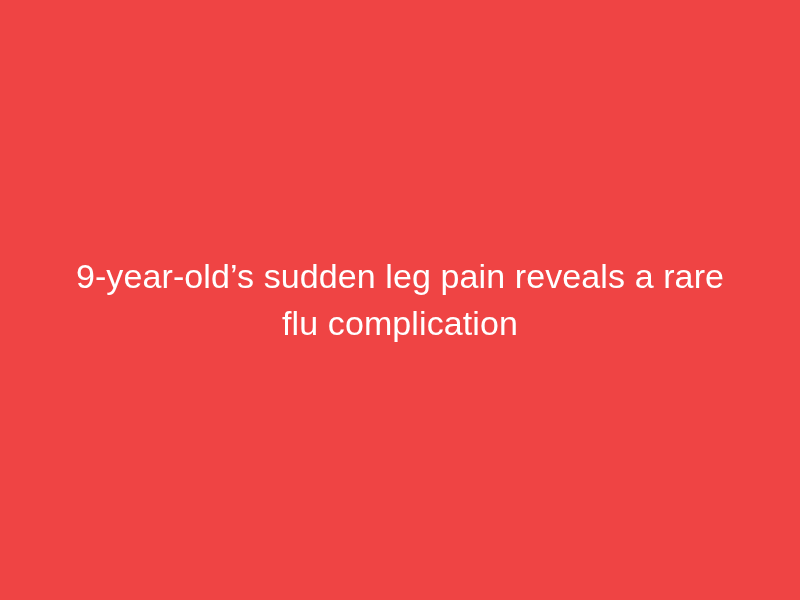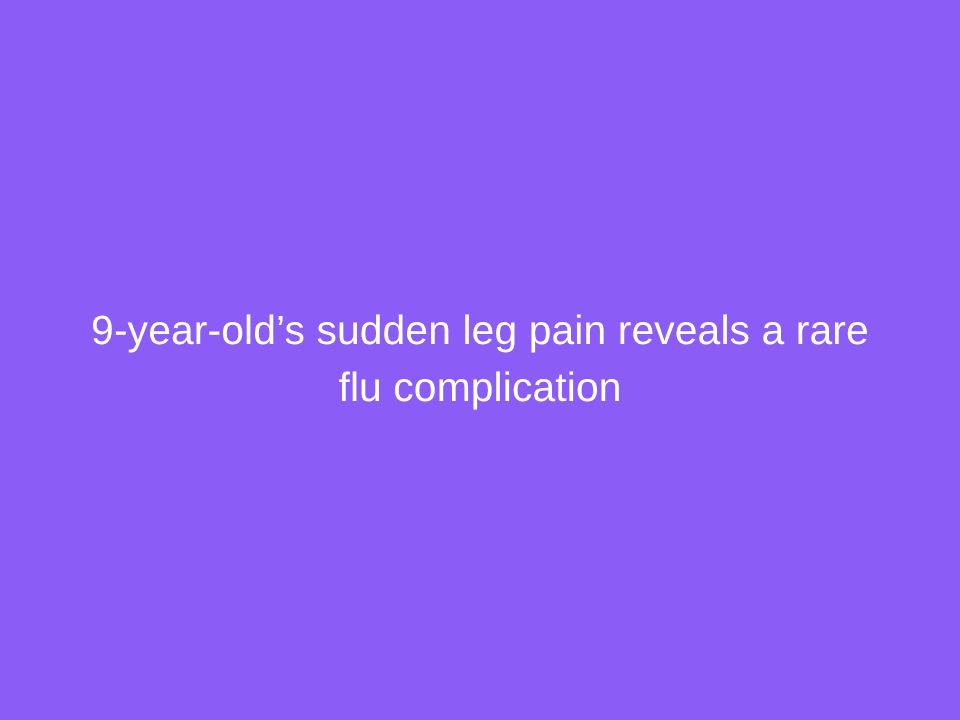--- a/index.html
+++ b/index.html
@@ -44,21 +44,21 @@
     letter-spacing: 0.1px;
     color: #ffffff;
     text-align: center;
     white-space: pre-line;
     word-wrap: break-word;
   }
 </style>
 </head>
 <body>
 
-<div class="share-card" style="background-color: #8b5cf6;">
+<div class="share-card" style="background-color: #ef4444;">
 
   <div class="headline-block">
 
     <h1 class="headline" style="color: rgb(255, 255, 255);">9-year-old’s sudden leg pain reveals a rare
 flu complication</h1>
 
   </div>
 
 </div>
 

